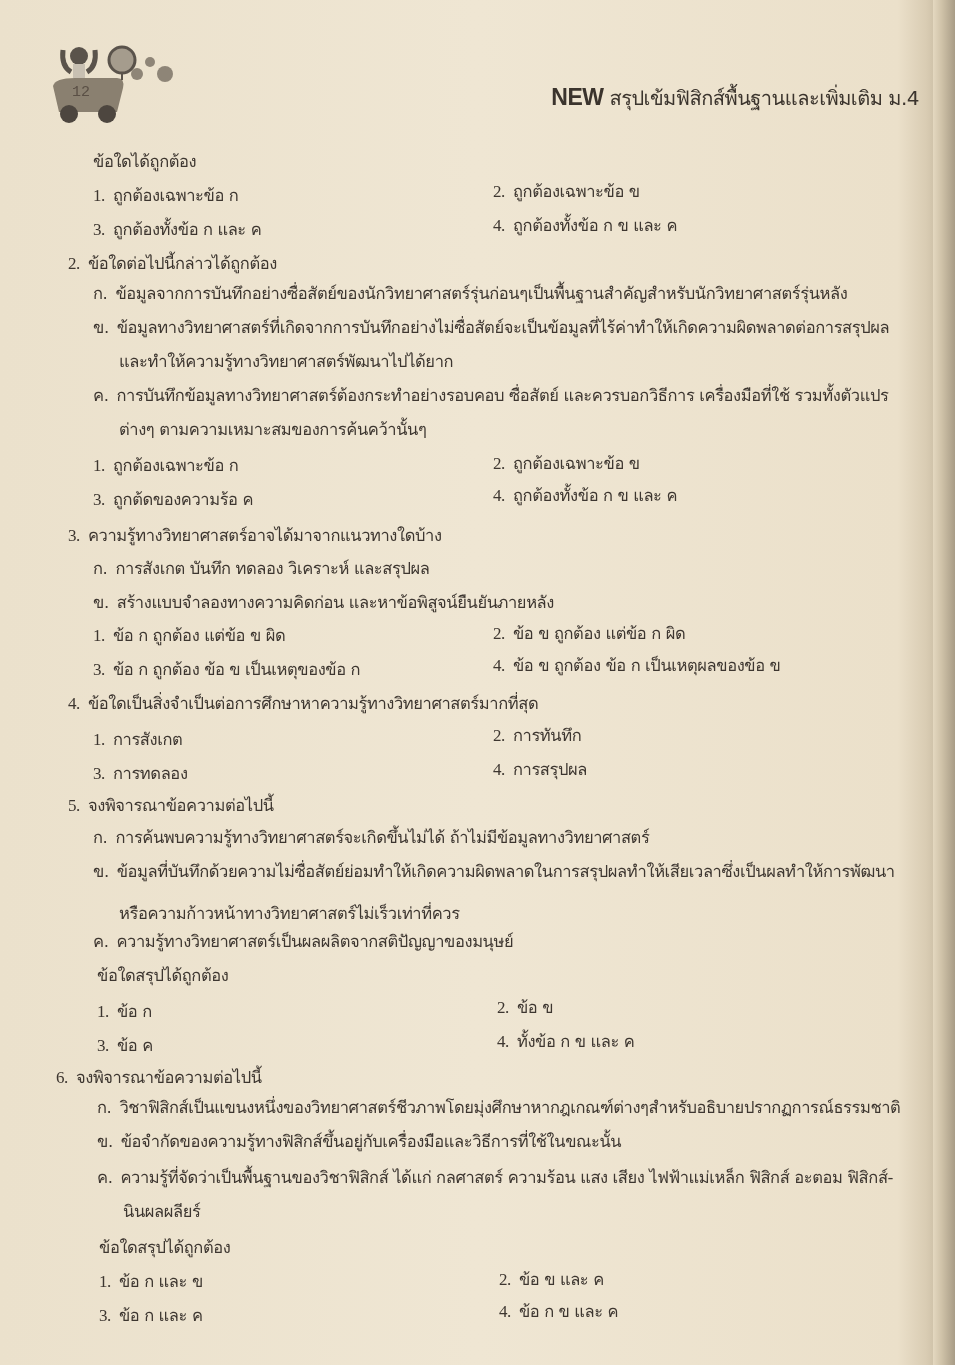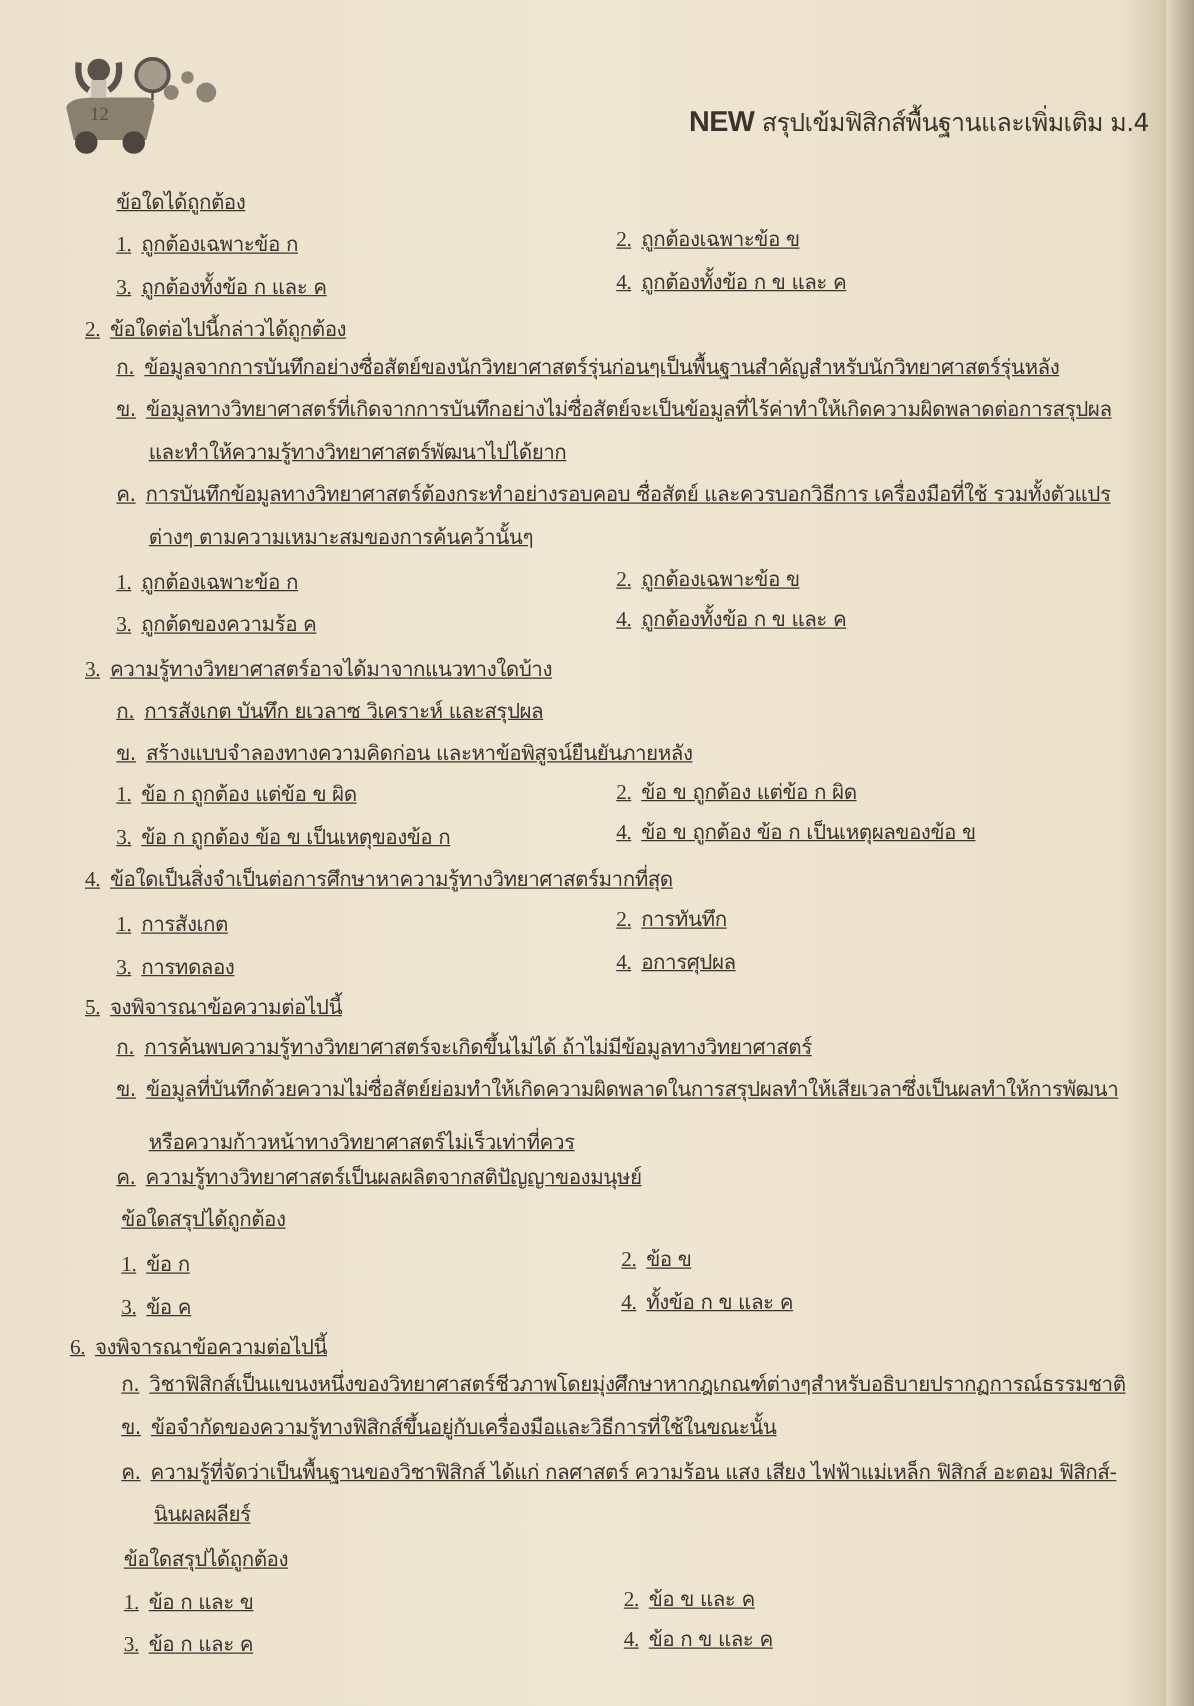--- a/index.html
+++ b/index.html
@@ -10,30 +10,30 @@
       font-family: "DejaVu Serif", "Liberation Serif", serif;
       color: #3d3630;
     }
     .spine {
       position: absolute; top: 0; right: 0; width: 22px; height: 100%;
       background: linear-gradient(90deg, #e4d8c0, #cfc2a8 40%, #a89c86);
     }
     .mascot { position: absolute; left: 45px; top: 38px; width: 140px; height: 88px; }
     .page-num {
       position: absolute; left: 72px; top: 84px; font-size: 15px;
-      color: #5a4f45; font-family: Liberation Serif, serif;
+      color: #5a4f45; font-family: Liberation Mono, monospace;
     }
     .header {
       position: absolute; right: 36px; top: 66px; font-size: 20px; color: #3b342d;
       font-family: "DejaVu Sans", sans-serif; letter-spacing: -0.5px; margin-top: 16px;
     }
     .header .new { font-weight: bold; font-size: 23px; margin-right: 6px; font-family: "Liberation Sans", sans-serif; }
     .line {
       position: absolute; font-size: 16.5px; white-space: nowrap;
-      font-family: "DejaVu Sans", sans-serif; letter-spacing: -0.4px; text-decoration: underline;
+      font-family: "DejaVu Sans", sans-serif; letter-spacing: -0.4px;
     }
     .num { font-family: "Liberation Serif", serif; font-size: 17px; margin-right: 8px; }
     .lbl { margin-right: 8px; }
   </style>
 </head>
 <body>
 
 <div class="spine"></div>
 
 <svg class="mascot" viewBox="0 0 140 88">
@@ -66,32 +66,32 @@
 <div class="line" style="left:93px;top:314px"><span class="lbl">ข.</span><span>ข้อมูลทางวิทยาศาสตร์ที่เกิดจากการบันทึกอย่างไม่ซื่อสัตย์จะเป็นข้อมูลที่ไร้ค่าทำให้เกิดความผิดพลาดต่อการสรุปผล</span></div>
 <div class="line" style="left:119px;top:348px">และทำให้ความรู้ทางวิทยาศาสตร์พัฒนาไปได้ยาก</div>
 <div class="line" style="left:93px;top:382px"><span class="lbl">ค.</span><span>การบันทึกข้อมูลทางวิทยาศาสตร์ต้องกระทำอย่างรอบคอบ ซื่อสัตย์ และควรบอกวิธีการ เครื่องมือที่ใช้ รวมทั้งตัวแปร</span></div>
 <div class="line" style="left:119px;top:416px">ต่างๆ ตามความเหมาะสมของการค้นคว้านั้นๆ</div>
 <div class="line" style="left:93px;top:452px"><span class="num">1.</span><span>ถูกต้องเฉพาะข้อ ก</span></div>
 <div class="line" style="left:493px;top:450px"><span class="num">2.</span><span>ถูกต้องเฉพาะข้อ ข</span></div>
 <div class="line" style="left:93px;top:486px"><span class="num">3.</span><span>ถูกต้ดของความร้อ ค</span></div>
 <div class="line" style="left:493px;top:482px"><span class="num">4.</span><span>ถูกต้องทั้งข้อ ก ข และ ค</span></div>
 
 <div class="line" style="left:68px;top:522px"><span class="num">3.</span><span>ความรู้ทางวิทยาศาสตร์อาจได้มาจากแนวทางใดบ้าง</span></div>
-<div class="line" style="left:93px;top:555px"><span class="lbl">ก.</span><span>การสังเกต บันทึก ยเวลาซ วิเคราะห์ และสรุปผล</span></div>
+<div class="line" style="left:93px;top:555px"><span class="lbl">ก.</span><span>การสังเกต บันทึก ทดลอง วิเคราะห์ และสรุปผล</span></div>
 <div class="line" style="left:93px;top:589px"><span class="lbl">ข.</span><span>สร้างแบบจำลองทางความคิดก่อน และหาข้อพิสูจน์ยืนยันภายหลัง</span></div>
 <div class="line" style="left:93px;top:622px"><span class="num">1.</span><span>ข้อ ก ถูกต้อง แต่ข้อ ข ผิด</span></div>
 <div class="line" style="left:493px;top:620px"><span class="num">2.</span><span>ข้อ ข ถูกต้อง แต่ข้อ ก ผิด</span></div>
 <div class="line" style="left:93px;top:656px"><span class="num">3.</span><span>ข้อ ก ถูกต้อง ข้อ ข เป็นเหตุของข้อ ก</span></div>
 <div class="line" style="left:493px;top:652px"><span class="num">4.</span><span>ข้อ ข ถูกต้อง ข้อ ก เป็นเหตุผลของข้อ ข</span></div>
 
 <div class="line" style="left:68px;top:690px"><span class="num">4.</span><span>ข้อใดเป็นสิ่งจำเป็นต่อการศึกษาหาความรู้ทางวิทยาศาสตร์มากที่สุด</span></div>
 <div class="line" style="left:93px;top:726px"><span class="num">1.</span><span>การสังเกต</span></div>
 <div class="line" style="left:493px;top:722px"><span class="num">2.</span><span>การทันทึก</span></div>
 <div class="line" style="left:93px;top:760px"><span class="num">3.</span><span>การทดลอง</span></div>
-<div class="line" style="left:493px;top:756px"><span class="num">4.</span><span>อการศุปผล</span></div>
+<div class="line" style="left:493px;top:756px"><span class="num">4.</span><span>การสรุปผล</span></div>
 
 <div class="line" style="left:68px;top:792px"><span class="num">5.</span><span>จงพิจารณาข้อความต่อไปนี้</span></div>
 <div class="line" style="left:93px;top:824px"><span class="lbl">ก.</span><span>การค้นพบความรู้ทางวิทยาศาสตร์จะเกิดขึ้นไม่ได้ ถ้าไม่มีข้อมูลทางวิทยาศาสตร์</span></div>
 <div class="line" style="left:93px;top:858px"><span class="lbl">ข.</span><span>ข้อมูลที่บันทึกด้วยความไม่ซื่อสัตย์ย่อมทำให้เกิดความผิดพลาดในการสรุปผลทำให้เสียเวลาซึ่งเป็นผลทำให้การพัฒนา</span></div>
 <div class="line" style="left:119px;top:900px">หรือความก้าวหน้าทางวิทยาศาสตร์ไม่เร็วเท่าที่ควร</div>
 <div class="line" style="left:93px;top:928px"><span class="lbl">ค.</span><span>ความรู้ทางวิทยาศาสตร์เป็นผลผลิตจากสติปัญญาของมนุษย์</span></div>
 <div class="line" style="left:97px;top:962px">ข้อใดสรุปได้ถูกต้อง</div>
 <div class="line" style="left:97px;top:998px"><span class="num">1.</span><span>ข้อ ก</span></div>
 <div class="line" style="left:497px;top:994px"><span class="num">2.</span><span>ข้อ ข</span></div>
 <div class="line" style="left:97px;top:1032px"><span class="num">3.</span><span>ข้อ ค</span></div>

